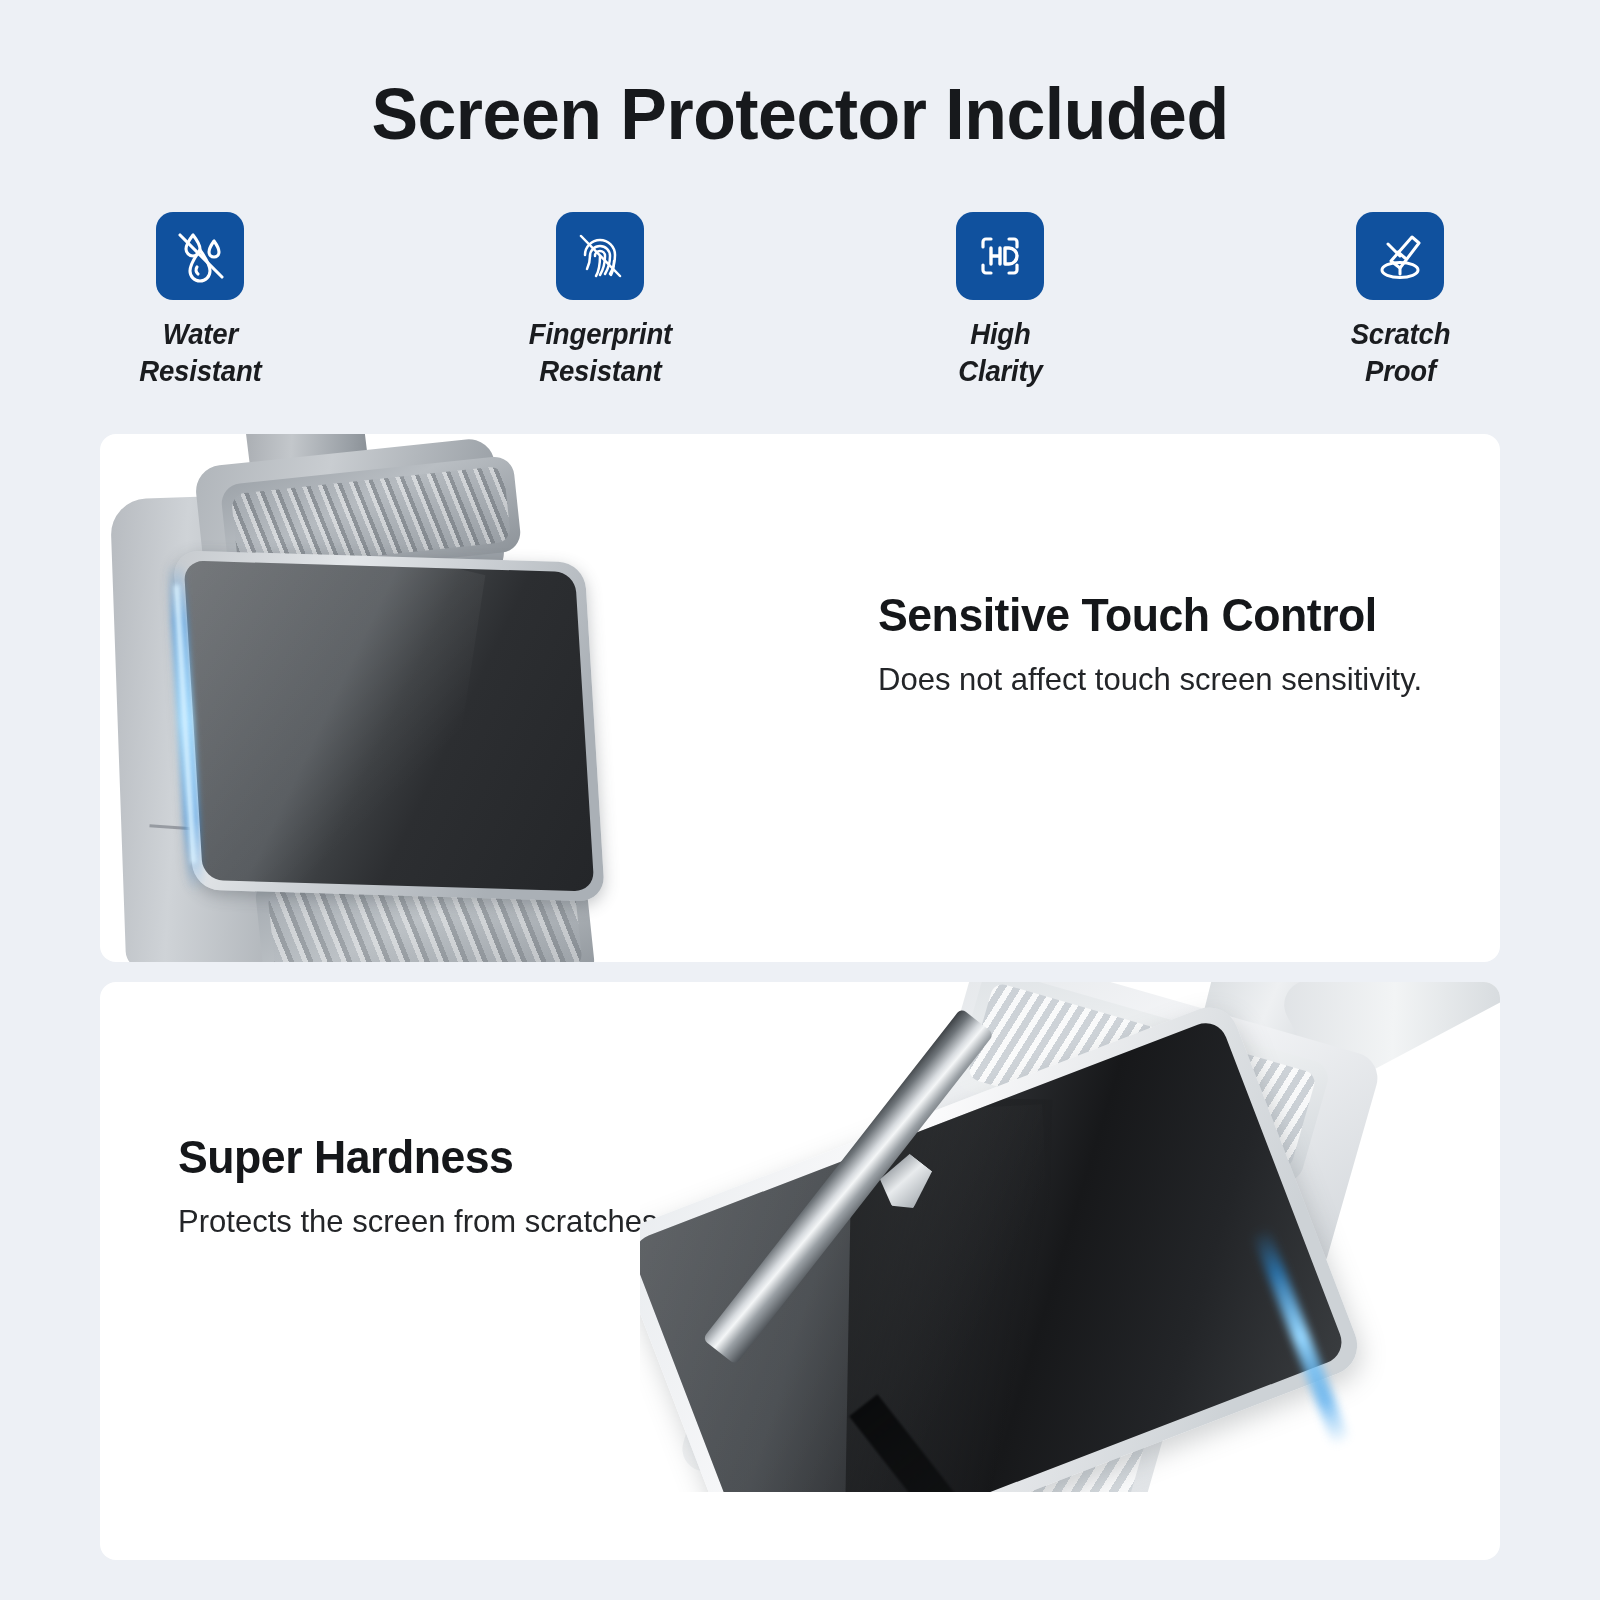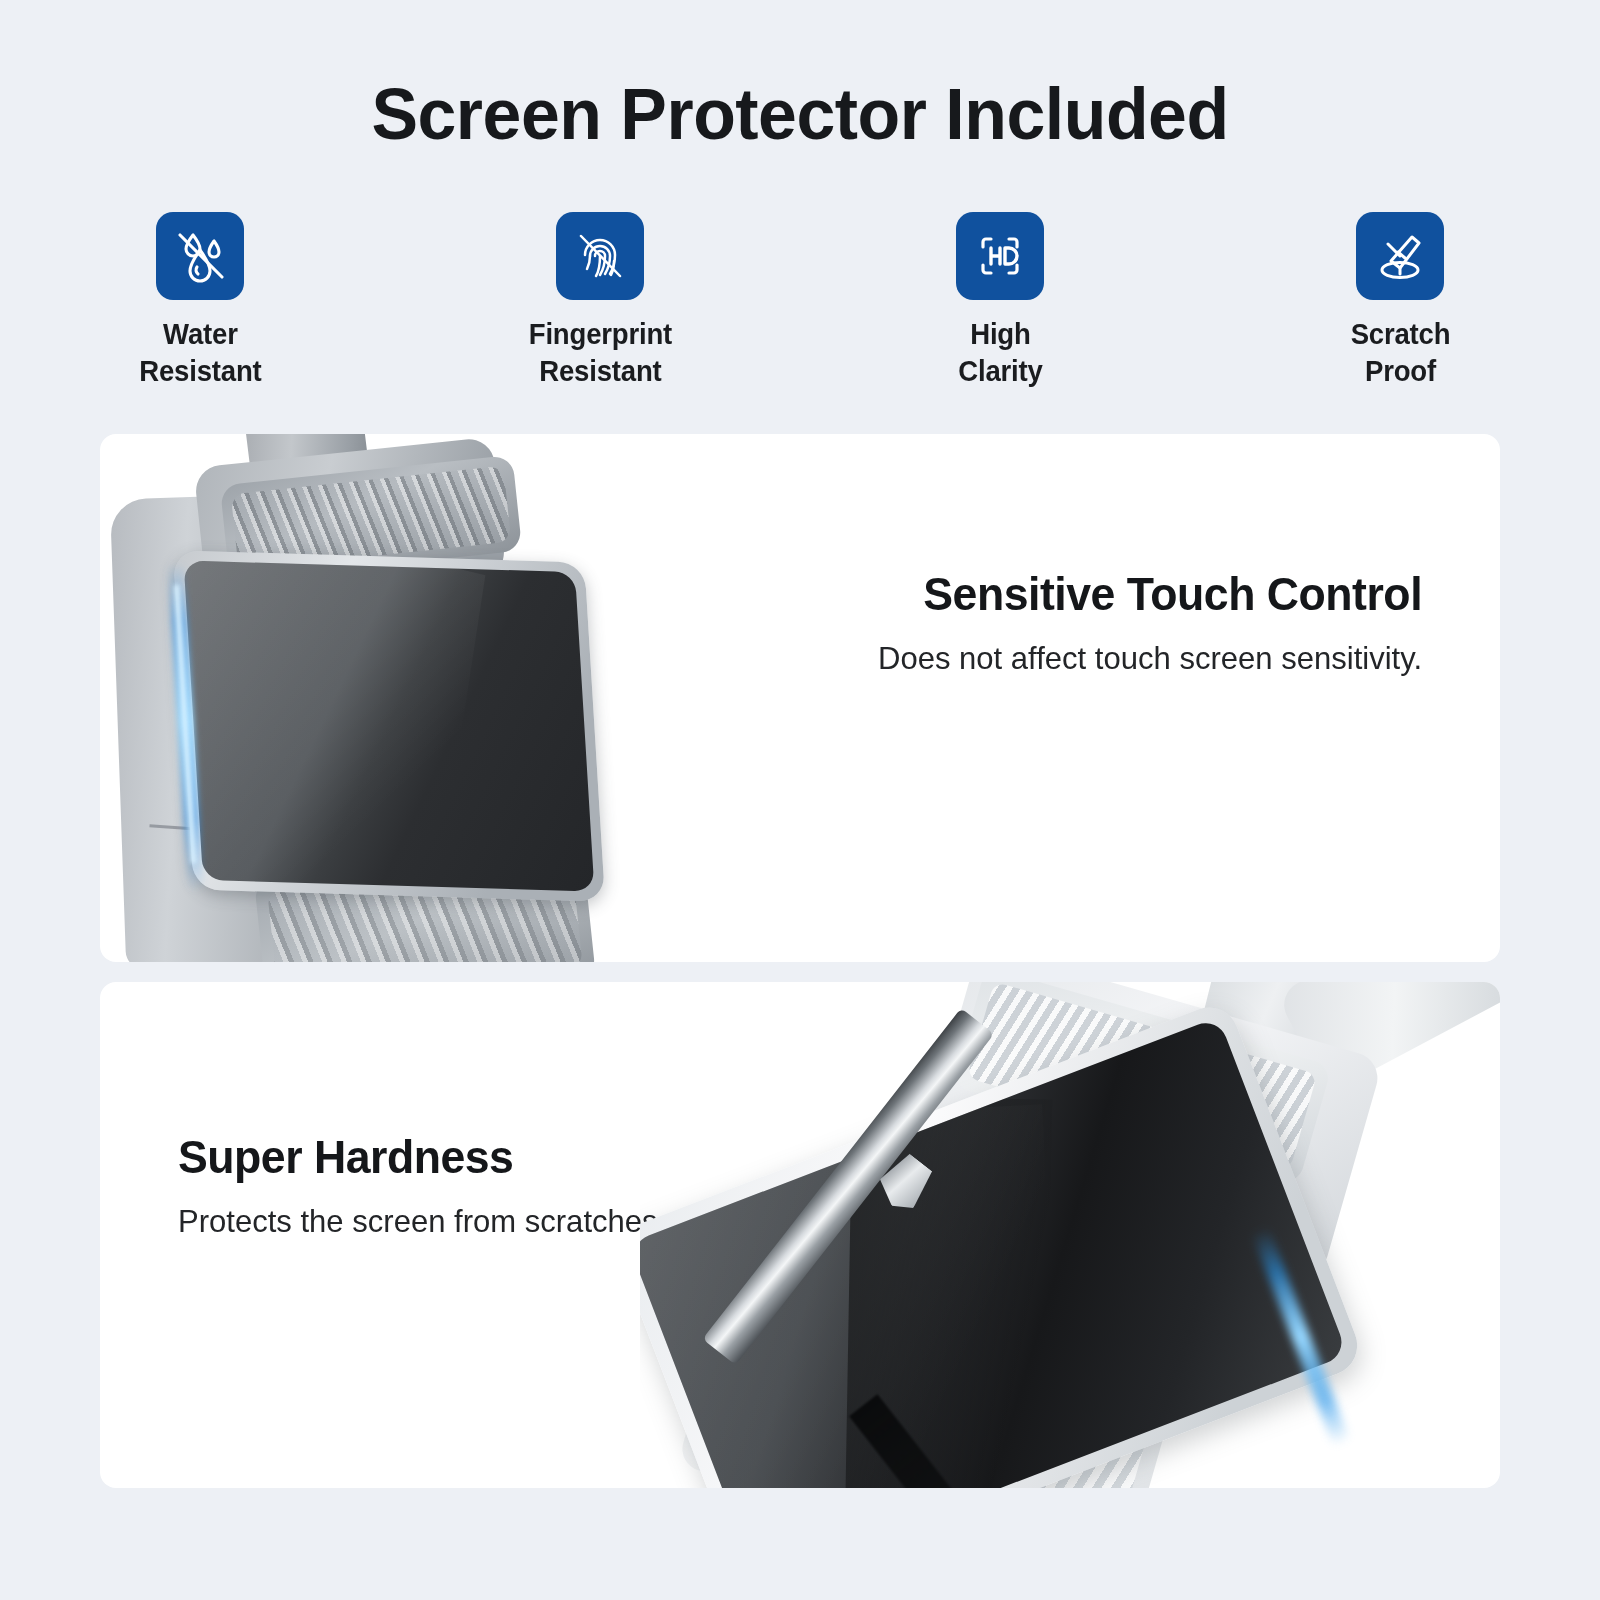--- a/index.html
+++ b/index.html
@@ -18,21 +18,21 @@
     font-size:72px;line-height:1;
     font-weight:bold;
     color:#17191c;
     letter-spacing:-0.5px;
     transform:scaleX(.97);
   }
 
   
   .feature-row{
     position:absolute;left:100px;top:212px;width:1400px;
-    display:flex;justify-content:space-between;align-items:center;
+    display:flex;justify-content:space-between;align-items:center;font-style:italic;
   }
   .feature{
     width:200px;display:flex;flex-direction:column;align-items:center;
   }
   .feature-tile{
     width:88px;height:88px;border-radius:17px;
     background:#10519e;
     display:flex;align-items:center;justify-content:center;
   }
   .feature-tile svg{display:block;}
@@ -42,34 +42,34 @@
     color:#1a1c1f;letter-spacing:-0.2px;
     transform:scaleX(.95);
   }
 
   
   .card{
     position:absolute;left:100px;width:1400px;
     background:#ffffff;border-radius:16px;overflow:hidden;
   }
   #card-touch{top:434px;height:528px;}
-  #card-hardness{top:982px;height:506px;}
+  #card-hardness{top:982px;height:578px;}
 
   .card-copy{position:absolute;}
   .card-heading{
     font-size:46px;font-weight:bold;color:#15171a;
     letter-spacing:-0.5px;line-height:1.1;white-space:nowrap;
     transform:scaleX(.97);transform-origin:left center;
   }
   .card-sub{
     margin-top:18px;
     font-size:32px;color:#232528;line-height:1.25;white-space:nowrap;
     transform:scaleX(.97);transform-origin:left center;
   }
-  #copy-touch{left:778px;top:135px;text-align:right;}
+  #copy-touch{left:778px;top:156px;}
   #copy-hardness{left:78px;top:150px;}
 
   
   .photo{position:absolute;overflow:hidden;}
   #photo-touch{left:0;top:0;width:800px;height:528px;}
 
   .g1-arm{
     position:absolute;left:152px;top:-30px;width:118px;height:150px;
     background:linear-gradient(100deg,#a9adb2 0%,#c3c7cb 35%,#9aa0a6 75%,#7f858b 100%);
     border-radius:14px;transform:rotate(-7deg);

